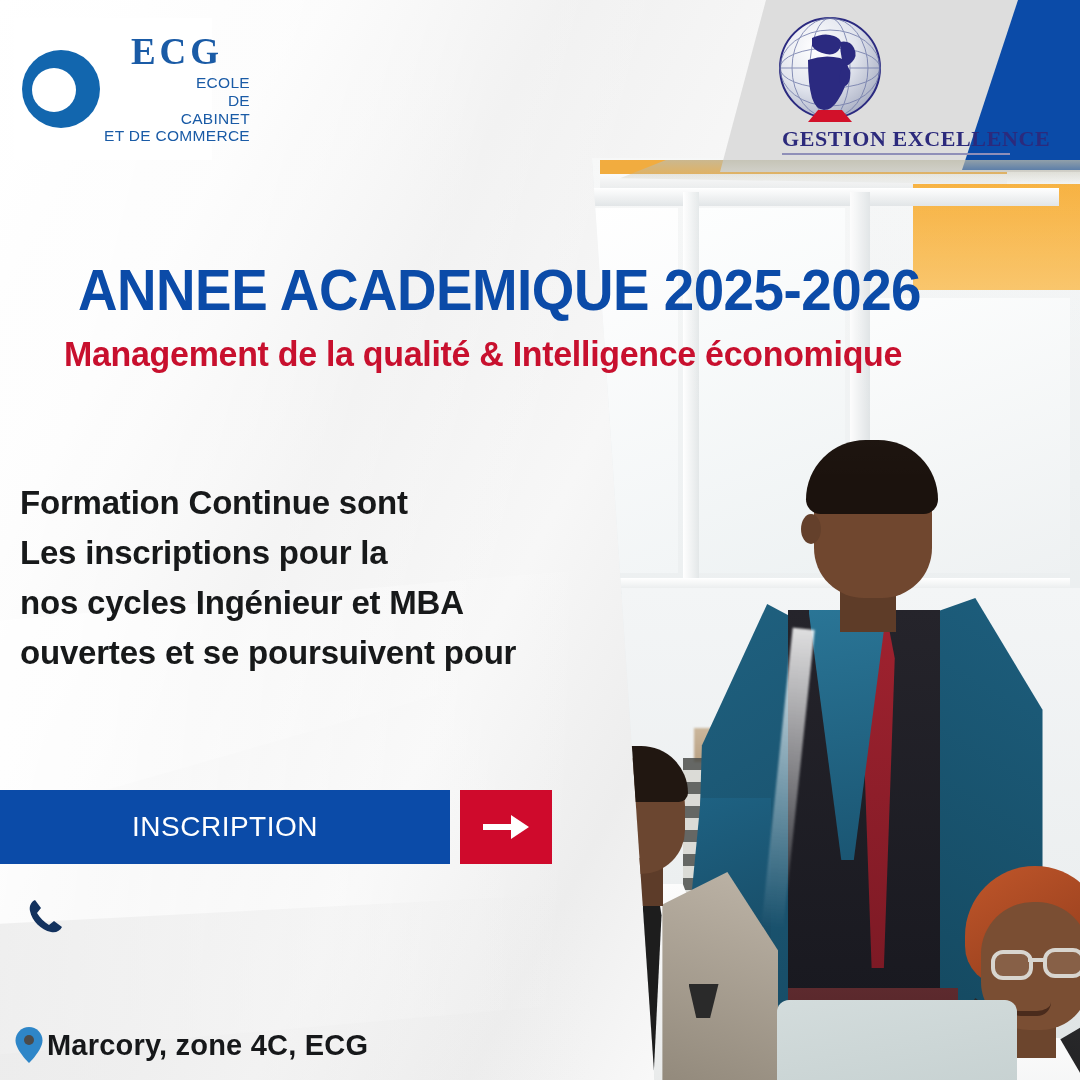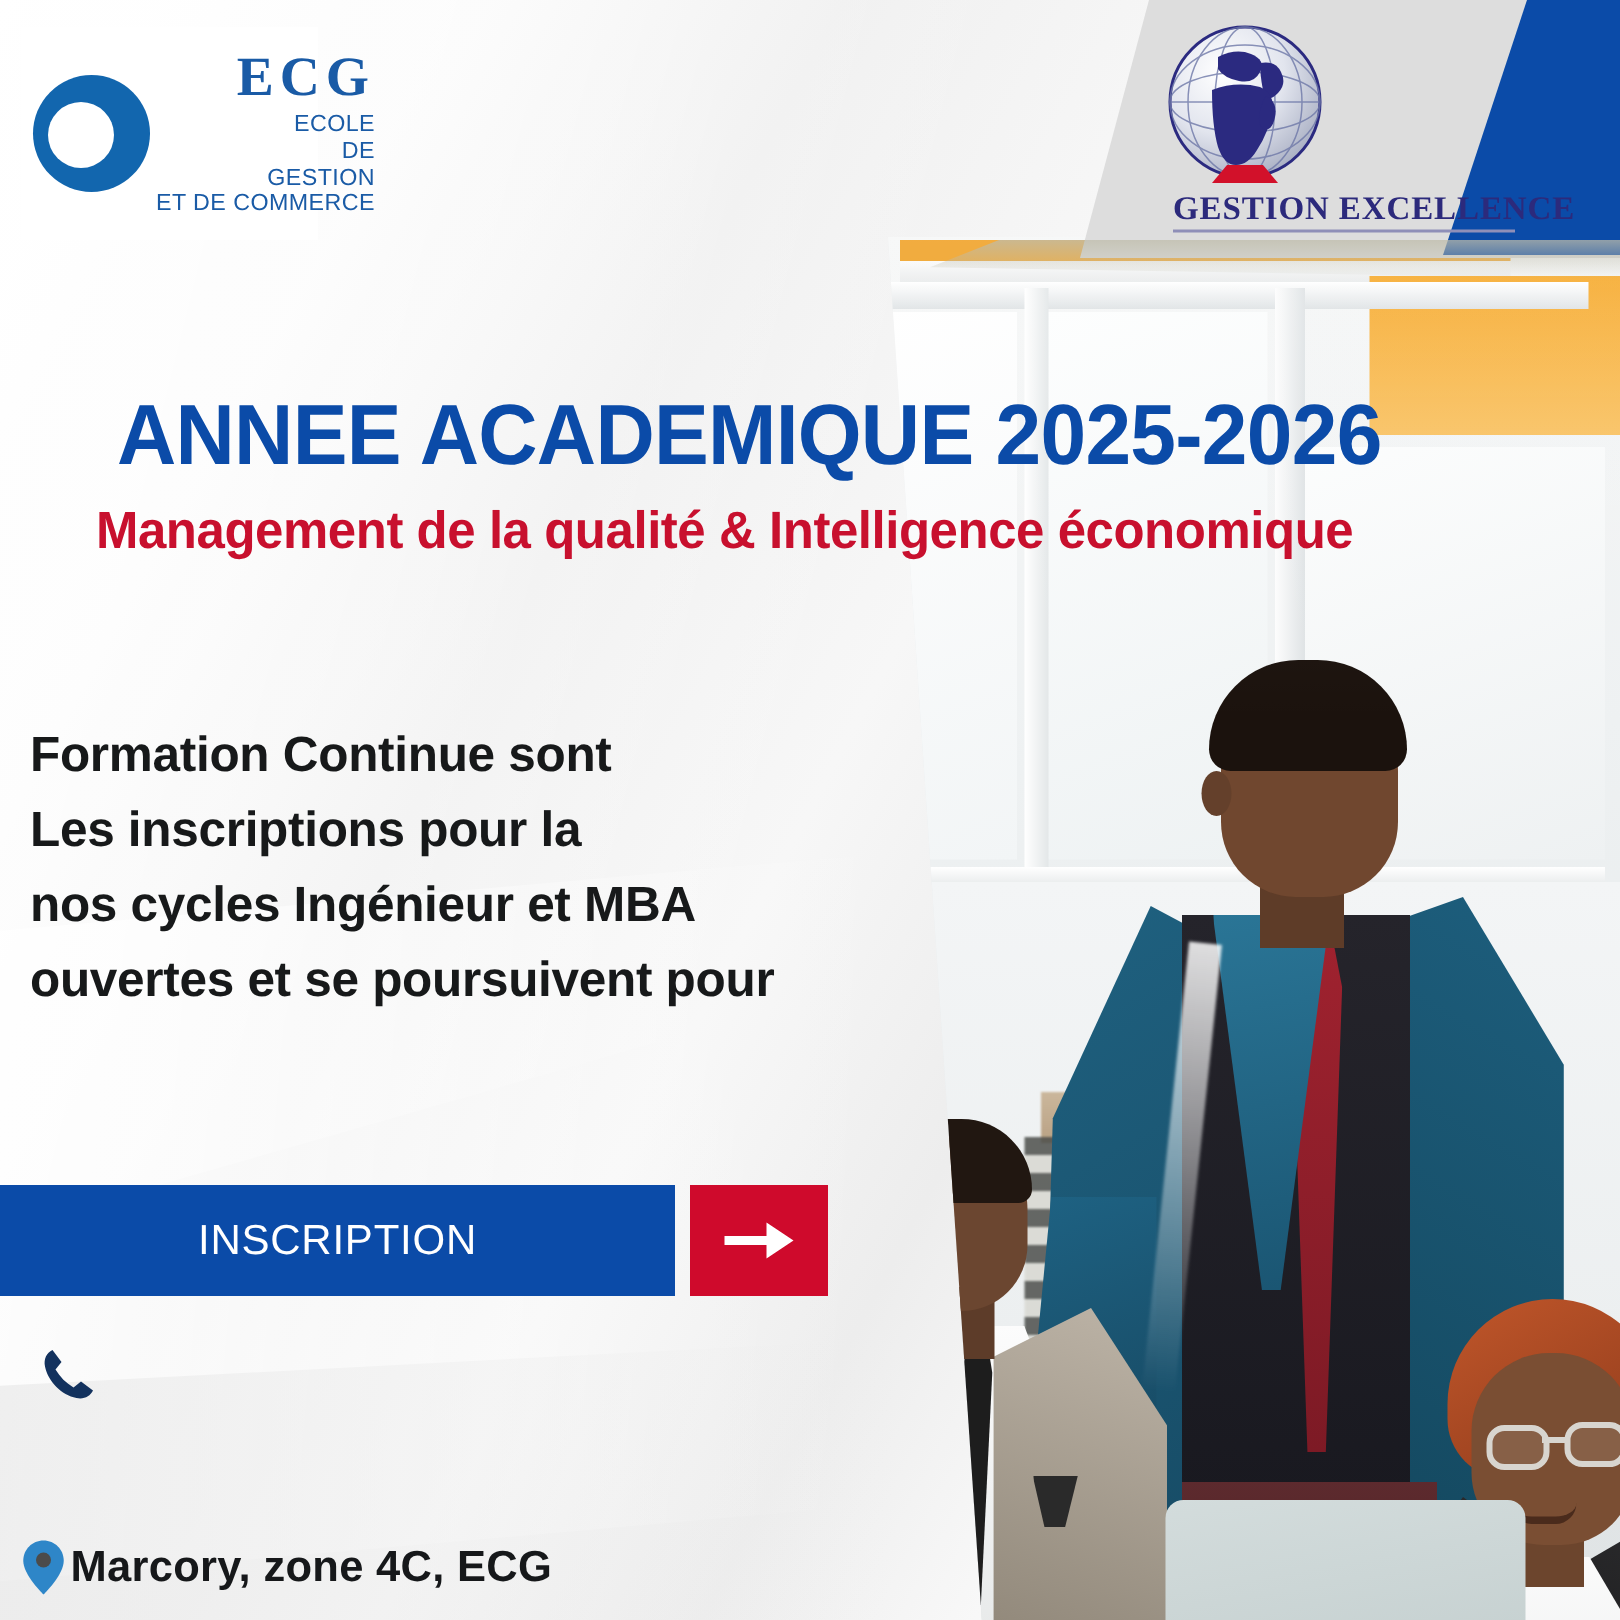--- a/index.html
+++ b/index.html
@@ -68,21 +68,21 @@
   }
   .ecg-ring::after {
     content:""; position:absolute;
     left:10px; top:18px; width:44px; height:44px;
     border-radius:50%; background:#ffffff;
   }
   .ecg-text { display:flex; flex-direction:column; justify-content:center; }
   .ecg-title {
     font-family:"Liberation Serif", serif;
     font-weight:bold; font-size:37px; color:#1a5ba6;
-    letter-spacing:4px; line-height:1; text-align:right;
+    letter-spacing:4px; line-height:1; text-align:center;
   }
   .ecg-sub {
     font-family:"Liberation Sans", sans-serif;
     font-weight:normal; font-size:15.5px; color:#1a5ba6;
     line-height:1.16; text-align:right; margin-top:4px;
     letter-spacing:.3px; white-space:nowrap;
   }
 
   
   .q2e-logo {
@@ -368,21 +368,21 @@
   <div class="blue-wedge"></div>
   <div class="band-shadow"></div>
 
   <div class="ecg-card">
     <div class="ecg-ring"></div>
     <div class="ecg-text">
       <div class="ecg-title">ECG</div>
       <div class="ecg-sub">
         <div>ECOLE</div>
         <div>DE</div>
-        <div>GESTION</div>
+        <div>CABINET</div>
         <div>ET DE COMMERCE</div>
       </div>
     </div>
   </div>
 
   <div class="q2e-logo">
     <svg class="q2e-globe" viewBox="0 0 104 118">
       <defs>
         <radialGradient id="gsea" cx="35%" cy="30%" r="75%">
           <stop offset="0%" stop-color="#ffffff"></stop>

